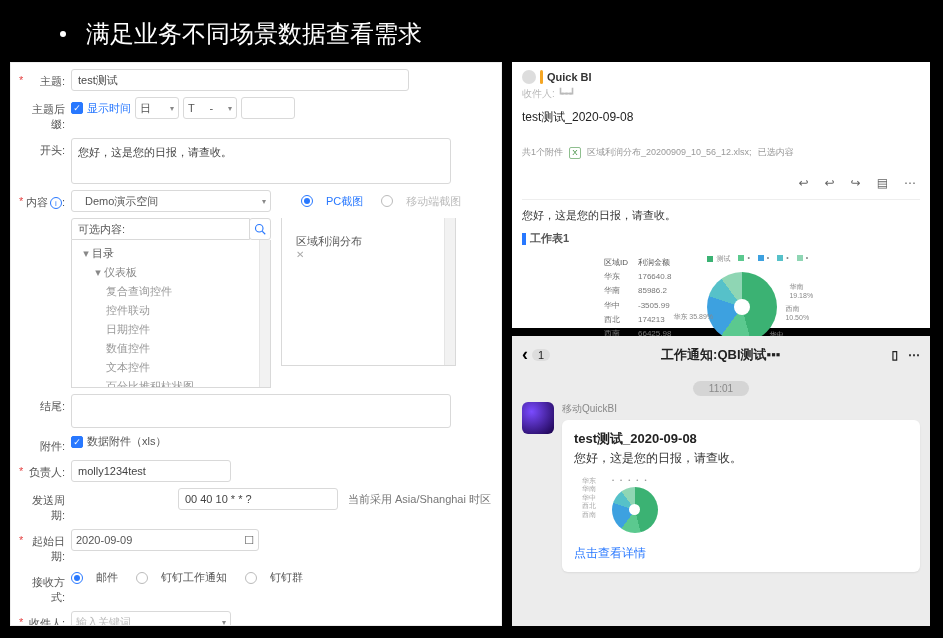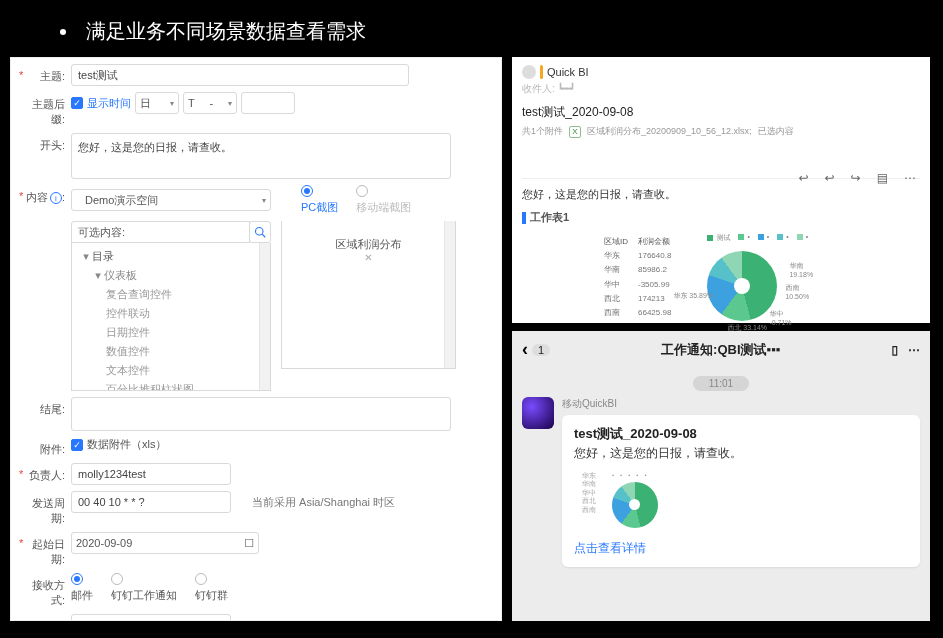--- a/index.html
+++ b/index.html
@@ -1,17 +1,17 @@
 <!DOCTYPE html>
 <html><head>
 <meta charset="utf-8">
 <style>
   * { box-sizing: border-box; margin: 0; padding: 0; font-family: -apple-system, "PingFang SC", "Microsoft YaHei", sans-serif; }
   body { background: #000; width: 943px; height: 638px; overflow: hidden; font-size: 12px; color: #333; }
-  .title-row { display: flex; align-items: center; padding: 18px 0 4px 60px; color: #fff; font-size: 20px; }
+  .title-row { display: flex; align-items: center; padding: 18px 0 4px 60px; color: #fff; font-size: 24px; }
   .title-row .dot { width: 6px; height: 6px; background: #fff; border-radius: 50%; margin-right: 20px; }
   .stage { display: flex; gap: 10px; padding: 8px 10px 0 10px; }
 
   
   .panel-form { width: 492px; height: 564px; background: #fff; border: 1px solid #eee; padding: 6px 10px 10px 10px; overflow: hidden; font-size: 11px; color: #555; }
   .panel-form .row { display: flex; align-items: flex-start; margin-bottom: 6px; }
   .panel-form .lbl { width: 50px; text-align: right; padding-right: 6px; padding-top: 5px; color: #555; position: relative; }
   .panel-form .lbl .star { color: #e54545; position: absolute; left: -2px; }
   .panel-form .field { flex: 1; }
   .tinput { width: 100%; height: 22px; border: 1px solid #d9d9d9; border-radius: 3px; padding: 0 6px; font-size: 11px; color: #444; }
@@ -29,40 +29,40 @@
   .search-btn { width:22px; height:22px; border:1px solid #d9d9d9; border-radius:3px; display:flex; align-items:center; justify-content:center; color:#2878ff; margin-left:-1px; }
   .listbox { border:1px solid #d9d9d9; border-top:none; height:148px; overflow:auto; padding:4px 0; position:relative;}
   .listbox::after { content:""; position:absolute; right:0; top:0; bottom:0; width:10px; background:#f2f2f2; border-left:1px solid #e5e5e5;}
   .listbox .scrollthumb{position:absolute; right:1px; top:2px; width:8px; height:18px; background:#c9c9c9; border-radius:4px;}
   .tree .node { padding:2px 8px; color:#5b5b5b; white-space:nowrap; }
   .tree .n1 { padding-left:10px; }
   .tree .n2 { padding-left:22px; color:#888;}
   .tree .n3 { padding-left:34px; color:#999;}
   .tree .ic { display:inline-block; width:8px; text-align:center; color:#888; margin-right:2px;}
   .dbox .listbox { height:148px; padding:12px 8px;}
-  .chosen-item { display:flex; align-items:center; justify-content:space-between; padding:4px 6px; color:#555;flex-direction:column;}
+  .chosen-item { display:flex; align-items:flex-start; justify-content:space-between; padding:4px 6px; color:#555;flex-direction:column;}
   .chosen-item .x { color:#aaa; font-size:10px;}
 
   .radio-group { display:flex; gap:18px; align-items:center; }
   .radio { width:12px; height:12px; border:1px solid #bbb; border-radius:50%; display:inline-flex; align-items:center; justify-content:center;}
   .radio.on { border-color:#2878ff; }
   .radio.on .rdot { width:6px; height:6px; background:#2878ff; border-radius:50%; }
-  .radio-lbl { display:flex; gap:3px;flex-direction:column; }
+  .radio-lbl { display:flex; align-items:center; gap:13px; }
   .radio-lbl.dis { color:#bbb; }
   .infoicn { display:inline-block; width:12px; height:12px; border-radius:50%; border:1px solid #2878ff; color:#2878ff; font-size:8px; text-align:center; line-height:11px; margin-left:2px;}
 
   
   .panel-email { width: 418px; height: 266px; background: #fff; padding:8px 10px; font-size:11px; color:#555; position:relative;}
   .qb-logo { display:flex; align-items:center; gap:4px;}
   .qb-logo .q { width:14px; height:14px; background:#ddd; border-radius:50%; }
   .qb-logo .bar { width:3px; height:14px; background:#f5a623; border-radius:2px;}
-  .qb-logo .nm { font-weight:400; color:#333;}
+  .qb-logo .nm { font-weight:700; color:#333;}
   .email-to { color:#bbb; margin-top:3px; font-size:10px;}
   .email-subj { margin-top:8px; font-size:12px; color:#222;}
-  .email-att { margin-top:4px; display:flex; align-items:center; gap:6px; color:#999; font-size:9px;}
+  .email-att { margin-top:20px; display:flex; align-items:center; gap:6px; color:#999; font-size:9px;}
   .email-att .xic { width:12px; height:12px; border:1px solid #8fbf8f; color:#3a8a3a; font-size:8px; display:flex; align-items:center; justify-content:center; border-radius:2px;}
   .email-actions { position:absolute; top:114px; right:14px; display:flex; gap:16px; color:#666; font-size:12px;}
   .email-hr { border:none; border-top:1px solid #eee; margin:40px 0 8px;}
   .email-body { color:#333; font-size:11px;}
   .wks { margin-top:8px; display:flex; align-items:center; gap:4px;}
   .wks .sq { width:4px; height:12px; background:#2878ff;}
   .chart-area { display:flex; gap:30px; margin-top:8px; margin-left:76px;}
   .ctable { font-size:8px; color:#777;}
   .ctable .hd { color:#555;}
   .ctable td { padding:0 4px;}
@@ -218,21 +218,21 @@
       </div>
     </div>
 
     <div class="row">
       <div class="lbl"><span class="star">*</span><span>负责人:</span></div>
       <div class="field"><input class="tinput short" value="molly1234test" style=""></div>
     </div>
 
     <div class="row">
       <div class="lbl"><span>发送周期:</span></div>
-      <div class="field" style="display:flex; align-items:center; gap:21px;">
+      <div class="field" style="display:flex; align-items:center; gap:10px;justify-content:flex-end;">
         <input class="tinput short" value="00 40 10 * * ?" style="">
         <span style="color:#777;">当前采用 Asia/Shanghai 时区</span>
       </div>
     </div>
 
     <div class="row">
       <div class="lbl"><span class="star">*</span><span>起始日期:</span></div>
       <div class="field"><span class="sel" style="width:188px; justify-content:space-between;">
         <span>2020-09-09</span>
             <span>☐</span>

